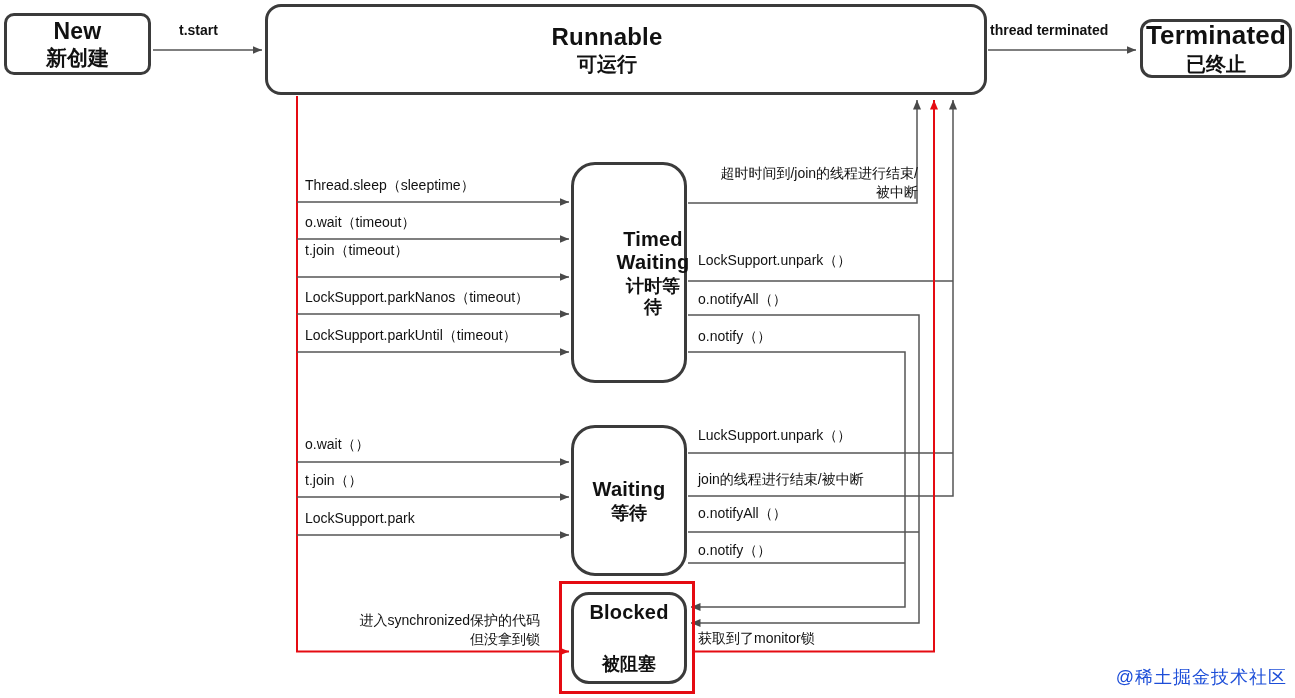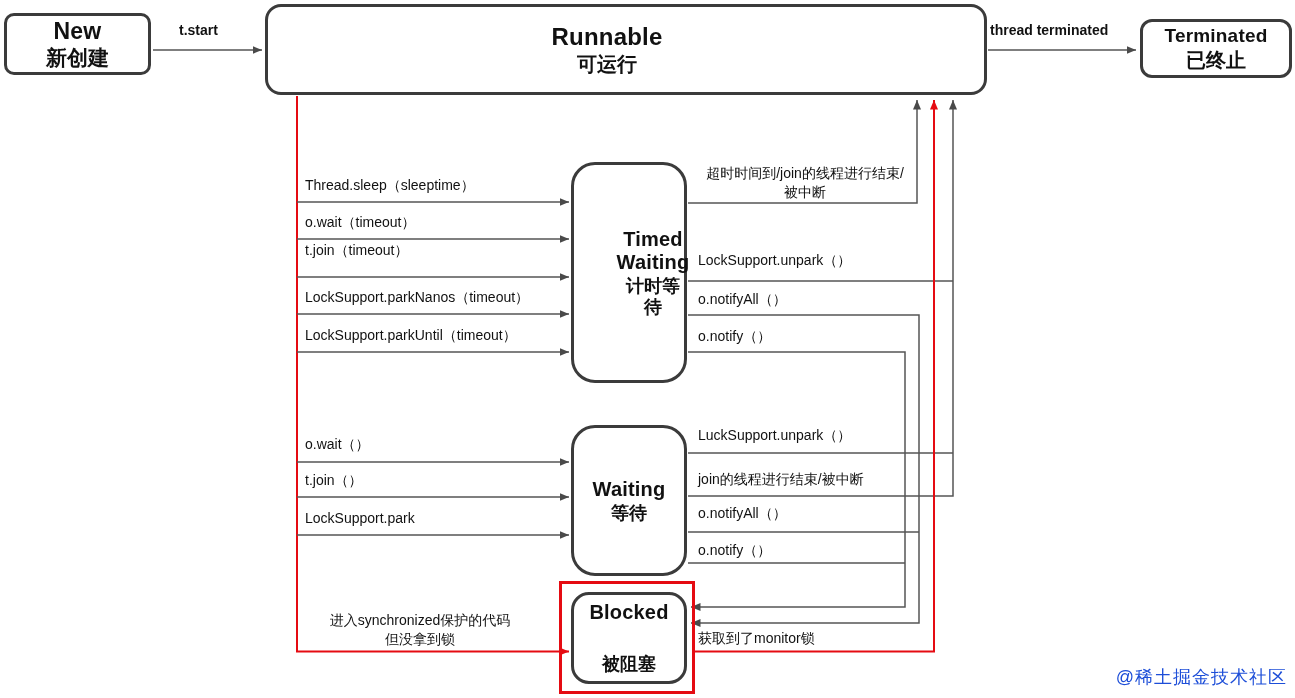--- a/index.html
+++ b/index.html
@@ -17,34 +17,34 @@
   .node .en{font-size:22px;letter-spacing:.2px;}
   .node .zh{font-size:19px;margin-top:2px;}
   .node-new{left:4px;top:13px;width:147px;height:62px;border-width:3.5px;border-radius:10px;}
   .node-new .en{font-size:23px;}
   .node-new .zh{font-size:21px;}
   .node-runnable{left:265px;top:4px;width:722px;height:91px;border-width:3.5px;border-radius:16px;}
   .node-runnable .inner{transform:translateX(-19px);}
   .node-runnable .en{font-size:24px;}
   .node-runnable .zh{font-size:20px;}
   .node-terminated{left:1140px;top:19px;width:152px;height:59px;border-width:3.5px;border-radius:12px;}
-  .node-terminated .en{font-size:19px;}
+  .node-terminated .en{font-size:26px;}
   .node-terminated .zh{font-size:20px;}
   .node-timed{left:571px;top:162px;width:116px;height:221px;border-radius:24px;padding-left:48px;}
   .node-waiting{left:571px;top:425px;width:116px;height:151px;border-radius:24px;}
   .node-timed .en,.node-waiting .en,.node-blocked .en{font-size:20px;}
   .node-timed .zh,.node-waiting .zh,.node-blocked .zh{font-size:18px;}
   .blocked-outer{
     position:absolute;box-sizing:border-box;left:559px;top:581px;width:136px;height:113px;
     border:3.5px solid #e50b12;background:transparent;
   }
   .node-blocked{left:571px;top:592px;width:116px;height:92px;border-radius:18px;gap:28px;}
   .lbl{position:absolute;font-size:14px;white-space:nowrap;line-height:19px;}
   .lbl.b{font-weight:bold;}
-  .lbl.center{text-align:center;white-space:normal;}
+  .lbl.center{text-align:right;white-space:normal;}
   .watermark{
     position:absolute;right:8px;top:665px;font-size:18px;color:#1d4ed8;
     letter-spacing:1px;white-space:nowrap;
   }
 </style>
 </head>
 <body>
 
 <div class="canvas">
 

